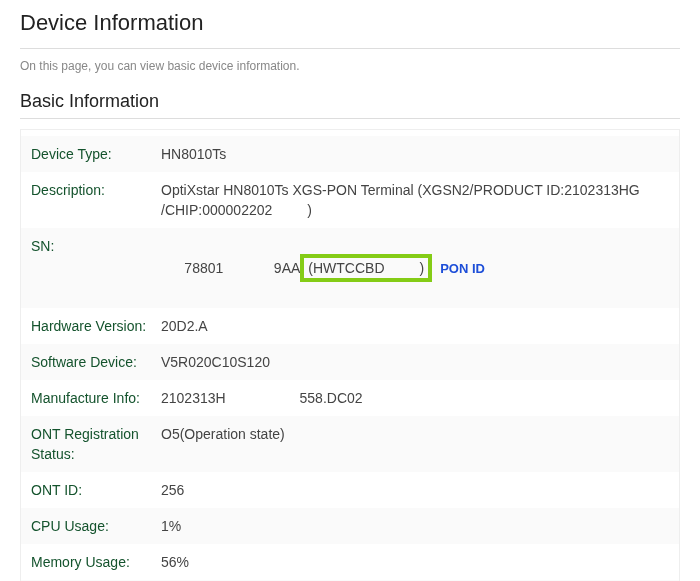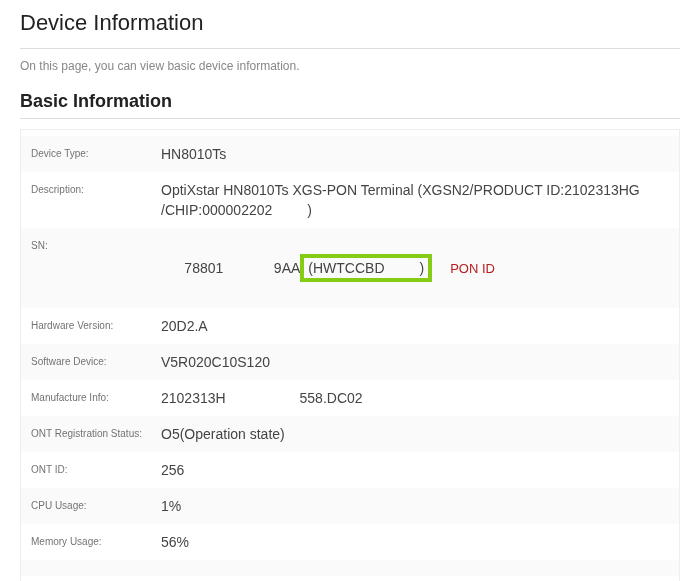--- a/index.html
+++ b/index.html
@@ -25,21 +25,21 @@
       border-top: 1px solid #ddd;
       margin-bottom: 10px;
     }
     .page-desc {
       font-size: 12px;
       color: #888;
       margin-bottom: 18px;
     }
     .section-title {
       font-size: 18px;
-      font-weight: 700;
+      font-weight: 400;
       color: #222;
       margin-bottom: 6px;
     }
     .divider2 {
       border: none;
       border-top: 1px solid #ddd;
       margin-bottom: 10px;
     }
     .info-table {
       border: 1px solid #eee;
@@ -52,22 +52,22 @@
     }
     .info-row:nth-child(odd) {
       background: #fafafa;
     }
     .info-row:nth-child(even) {
       background: #ffffff;
     }
     .info-label {
       width: 130px;
       flex-shrink: 0;
-      color: #737373;
-      font-size: 10px;
+      color: #14532d;
+      font-size: 14px;
       line-height: 20px;
     }
     .info-value {
       color: #444;
       font-size: 14px;
       line-height: 20px;
     }
     .sn-value {
       position: relative;
       color: #444;
@@ -75,23 +75,23 @@
       line-height: 20px;
     }
     .highlight-box {
       display: inline-block;
       border: 4px solid #84cc16;
       padding: 0 4px;
       margin: -2px 0;
       vertical-align: baseline;
     }
     .pon-id-label {
-      color: #b91c1c;
-      font-weight: 400;
-      margin-left: 18px;
+      color: #1d4ed8;
+      font-weight: 700;
+      margin-left: 8px;
       font-size: 13px;
       vertical-align: baseline;
     }
   </style>
 </head>
 <body>
 
 <h1 class="page-title">Device Information</h1>
 <hr class="divider">
 <p class="page-desc">On this page, you can view basic device information.</p>

